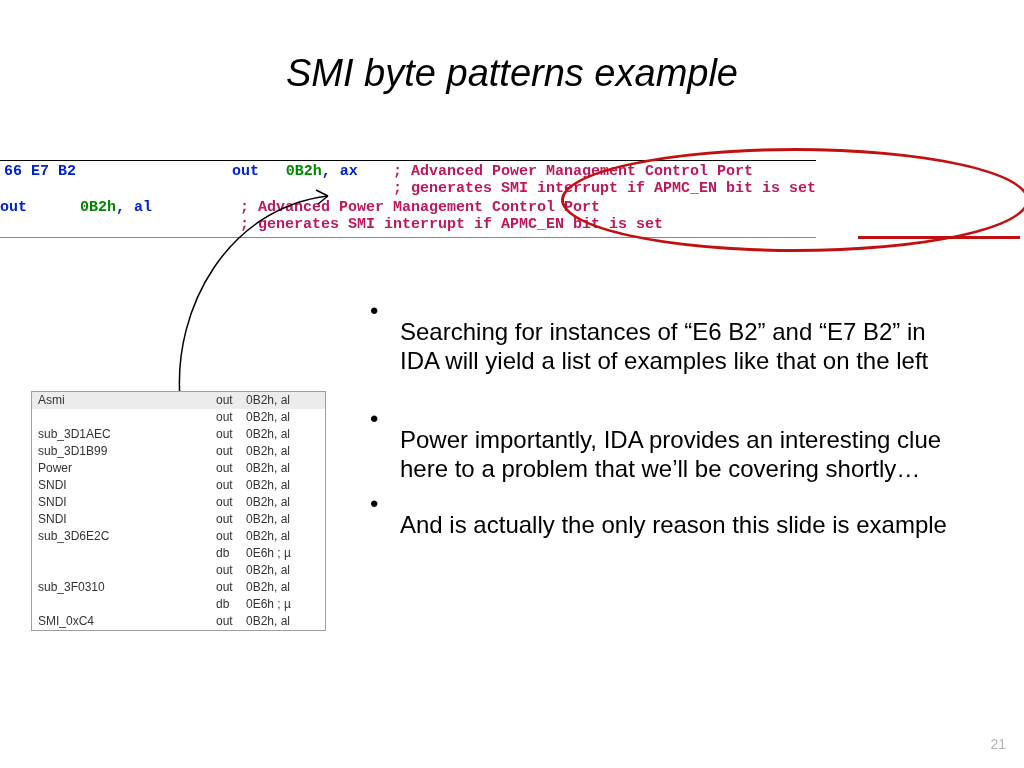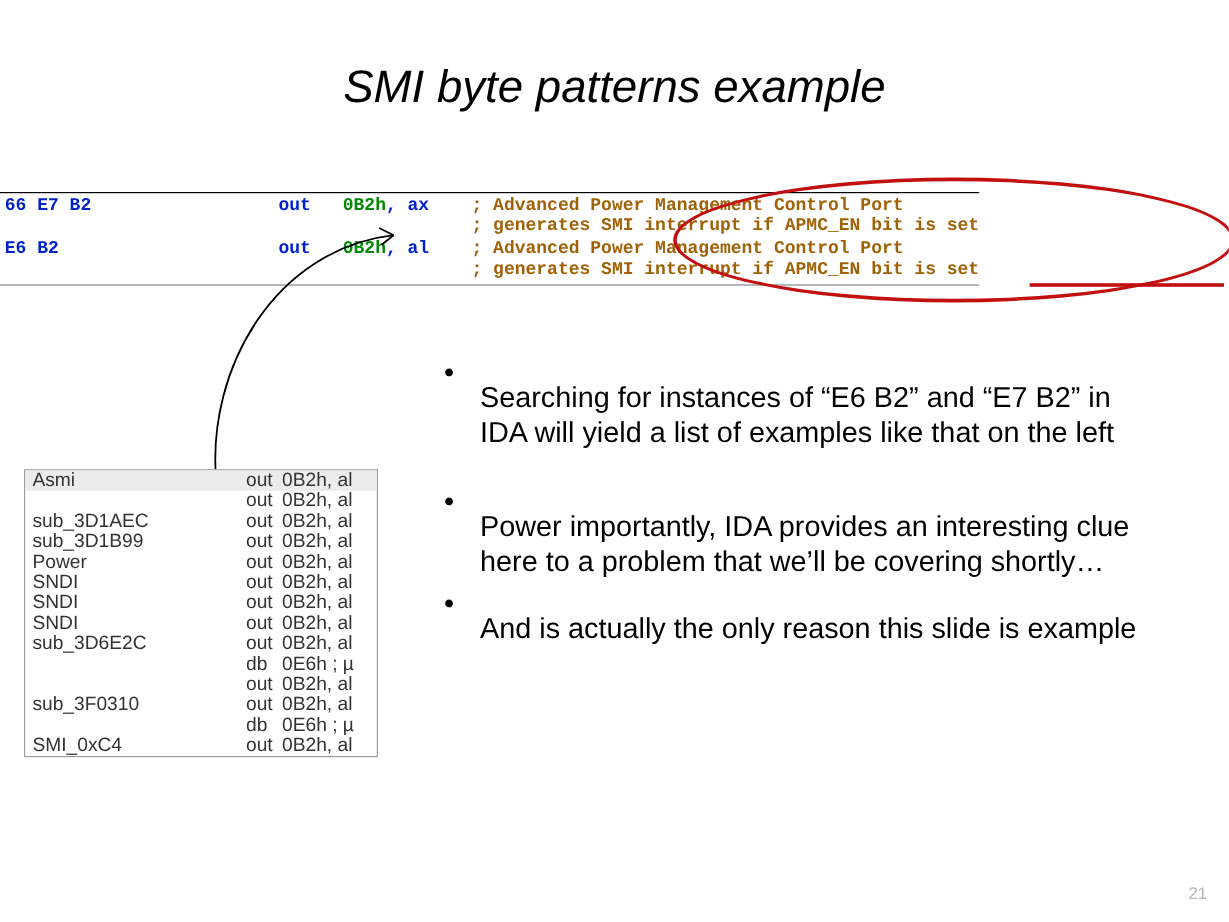--- a/index.html
+++ b/index.html
@@ -57,21 +57,21 @@
     width: 80px;
     padding-top: 2px;
   }
   .strip .oper {
     width: 160px;
     padding-top: 2px;
   }
   .strip .oper .g { color: #008800; }
   .strip .oper .b { color: #0022cc; }
   .strip .cmt {
-    color: #a16207;
+    color: #be185d;
     padding-top: 2px;
     white-space: pre;
   }
   
   .ellipse {
     position: absolute;
     top: 148px;
     left: 561px;
     width: 462px;
     height: 98px;
@@ -84,26 +84,26 @@
     top: 236px;
     left: 858px;
     width: 162px;
     height: 0;
     border-top: 3px solid #c21010;
   }
   
   .tbl {
     position: absolute;
     top: 391px;
-    left: 20px;
+    left: 31px;
     width: 293px;
     border: 1px solid #9e9e9e;
     background: #fff;
     font-family: "Segoe UI", Tahoma, sans-serif;
-    font-size: 16px;
+    font-size: 12px;
     color: #333;
   }
   .tbl .r {
     display: flex;
     height: 17px;
     line-height: 17px;
     padding: 0 6px;
   }
   .tbl .hdr {
     background: #ececec;
@@ -156,21 +156,20 @@
 
   <div class="strip">
     <div class="row">
       <div class="bytes">66 E7 B2</div>
       <div class="mnem">out</div>
       <div class="oper"><span class="g">0B2h</span><span class="b">, ax</span></div>
       <div class="cmt"><span>; Advanced Power Management Control Port</span>
 <span>; generates SMI interrupt if APMC_EN bit is set</span></div>
     </div>
     <div class="row">
-      <div class="bytes">E6 B2</div>
       <div class="mnem">out</div>
       <div class="oper"><span class="g">0B2h</span><span class="b">, al</span></div>
       <div class="cmt"><span>; Advanced Power Management Control Port</span>
 <span>; generates SMI interrupt if APMC_EN bit is set</span></div>
     </div>
   </div>
 
   <div class="ellipse"></div>
   <div class="underline-red"></div>
 

